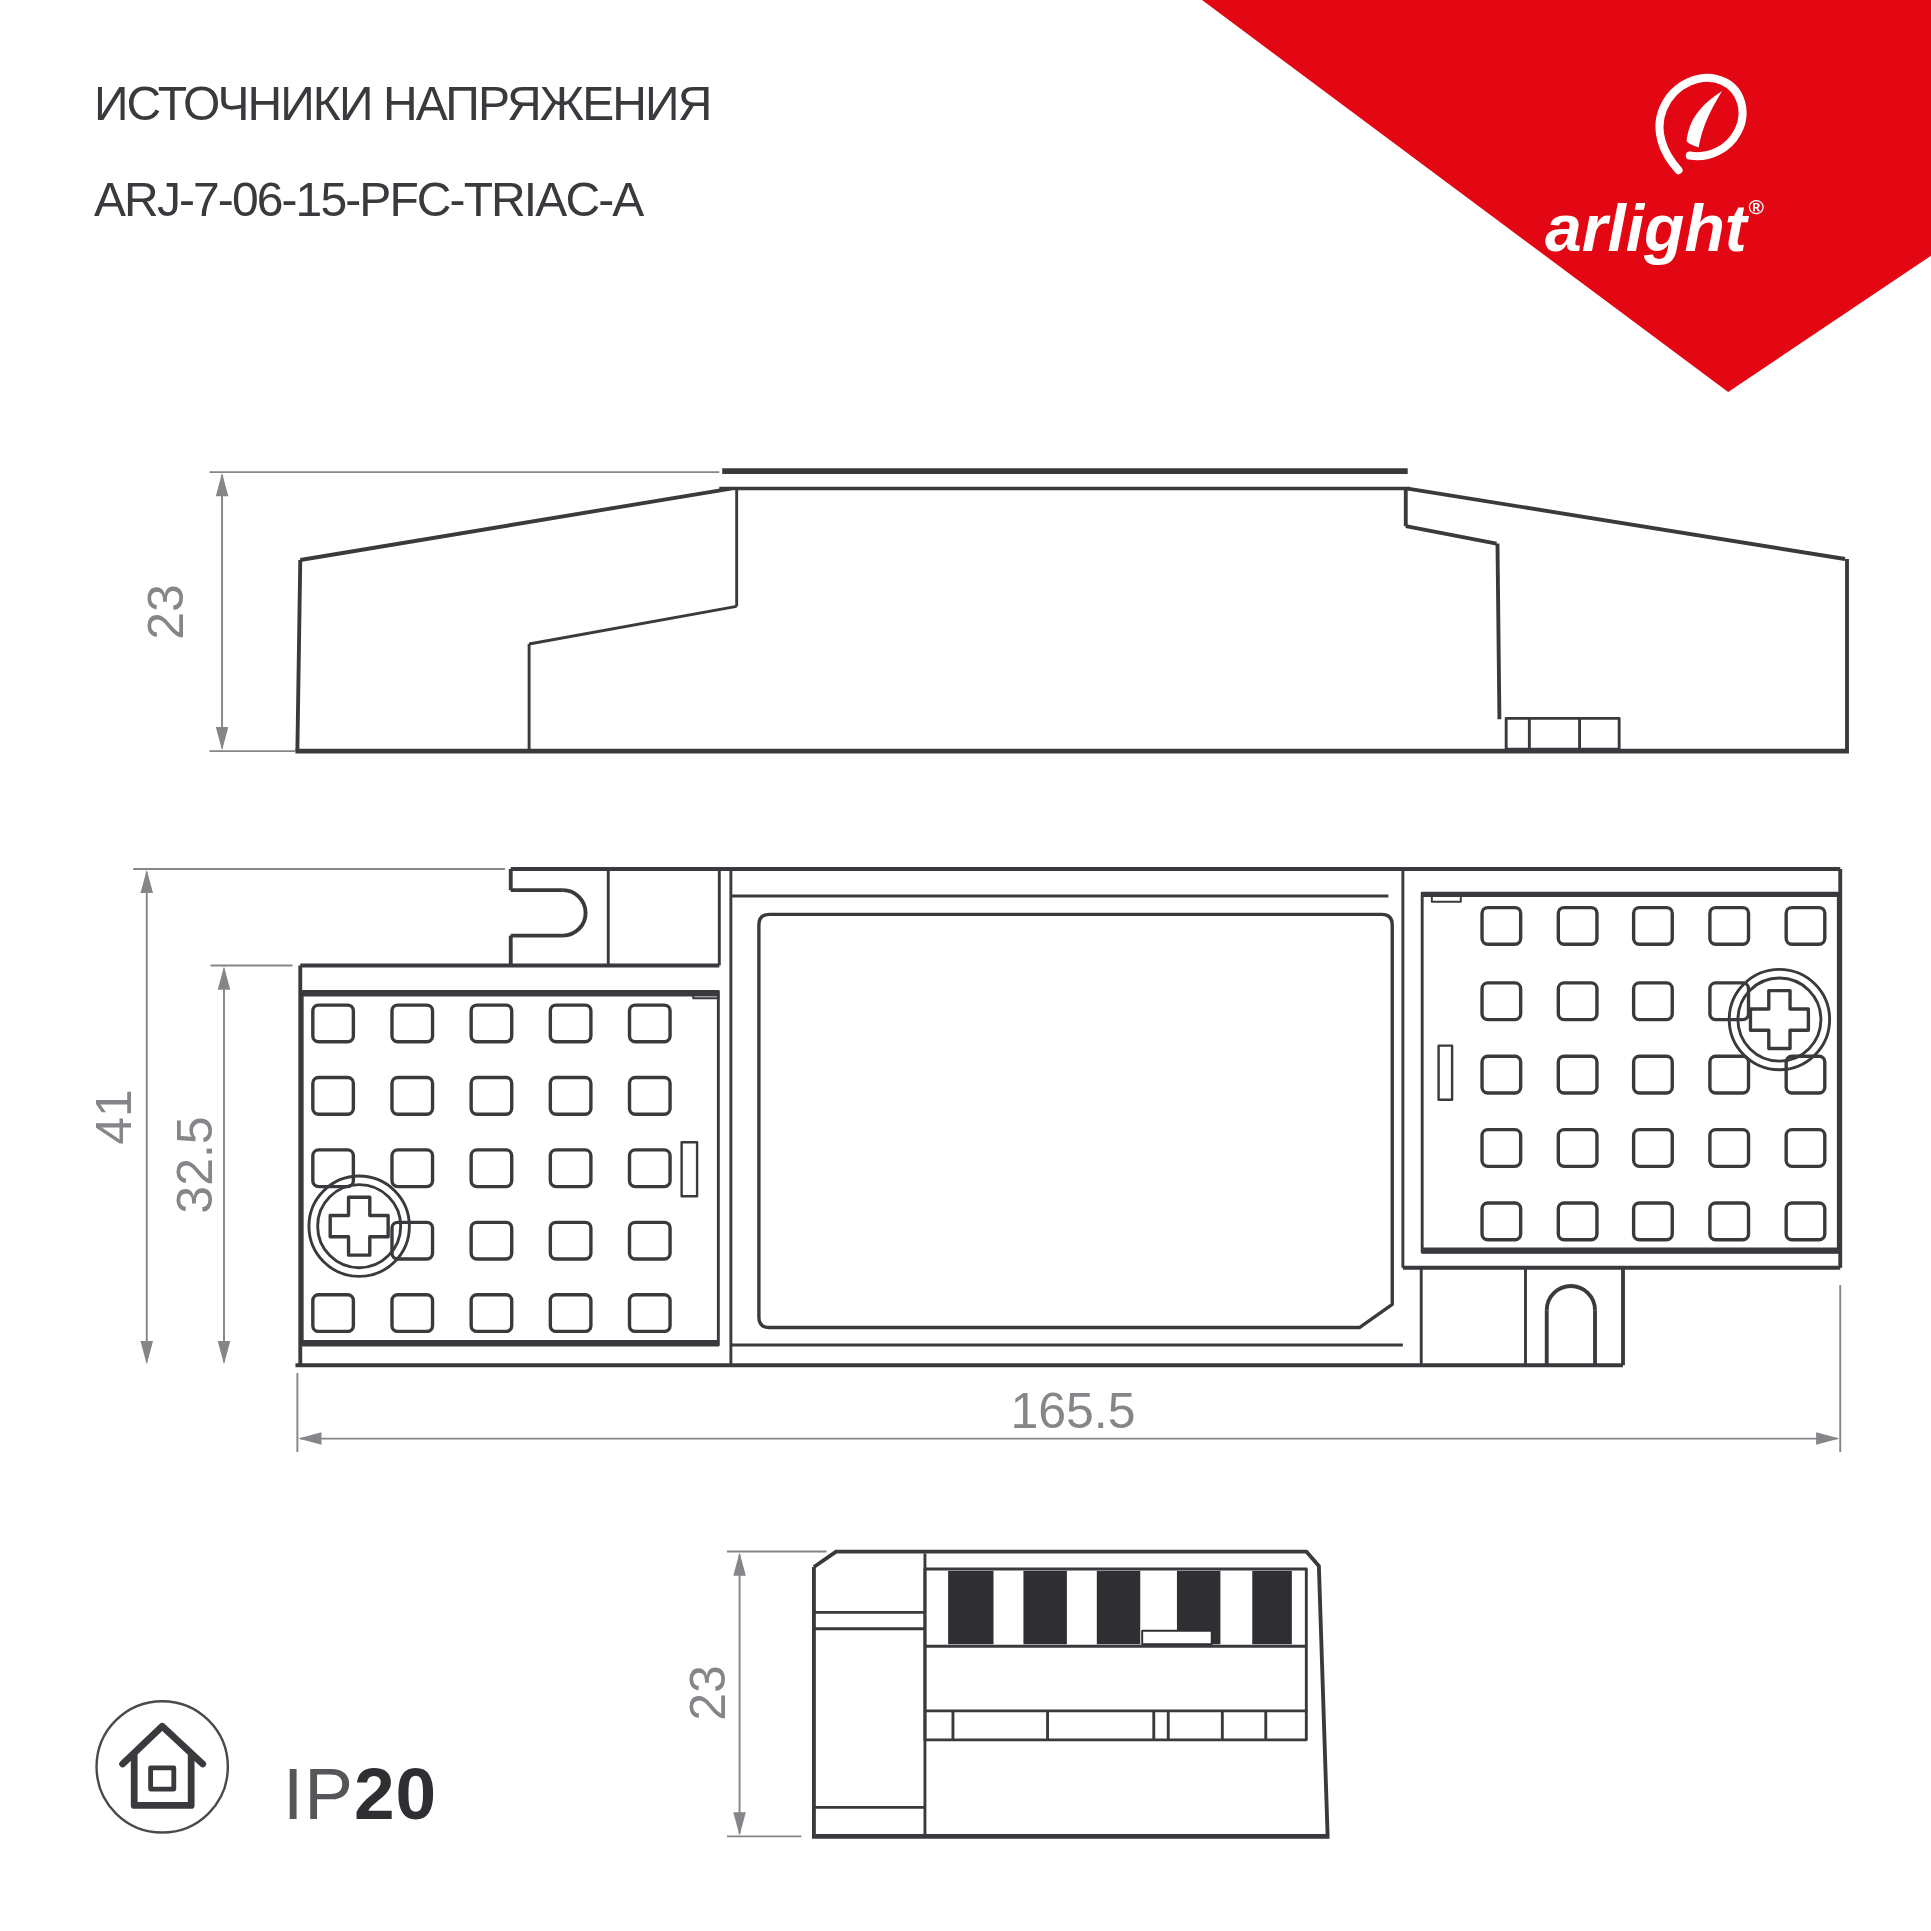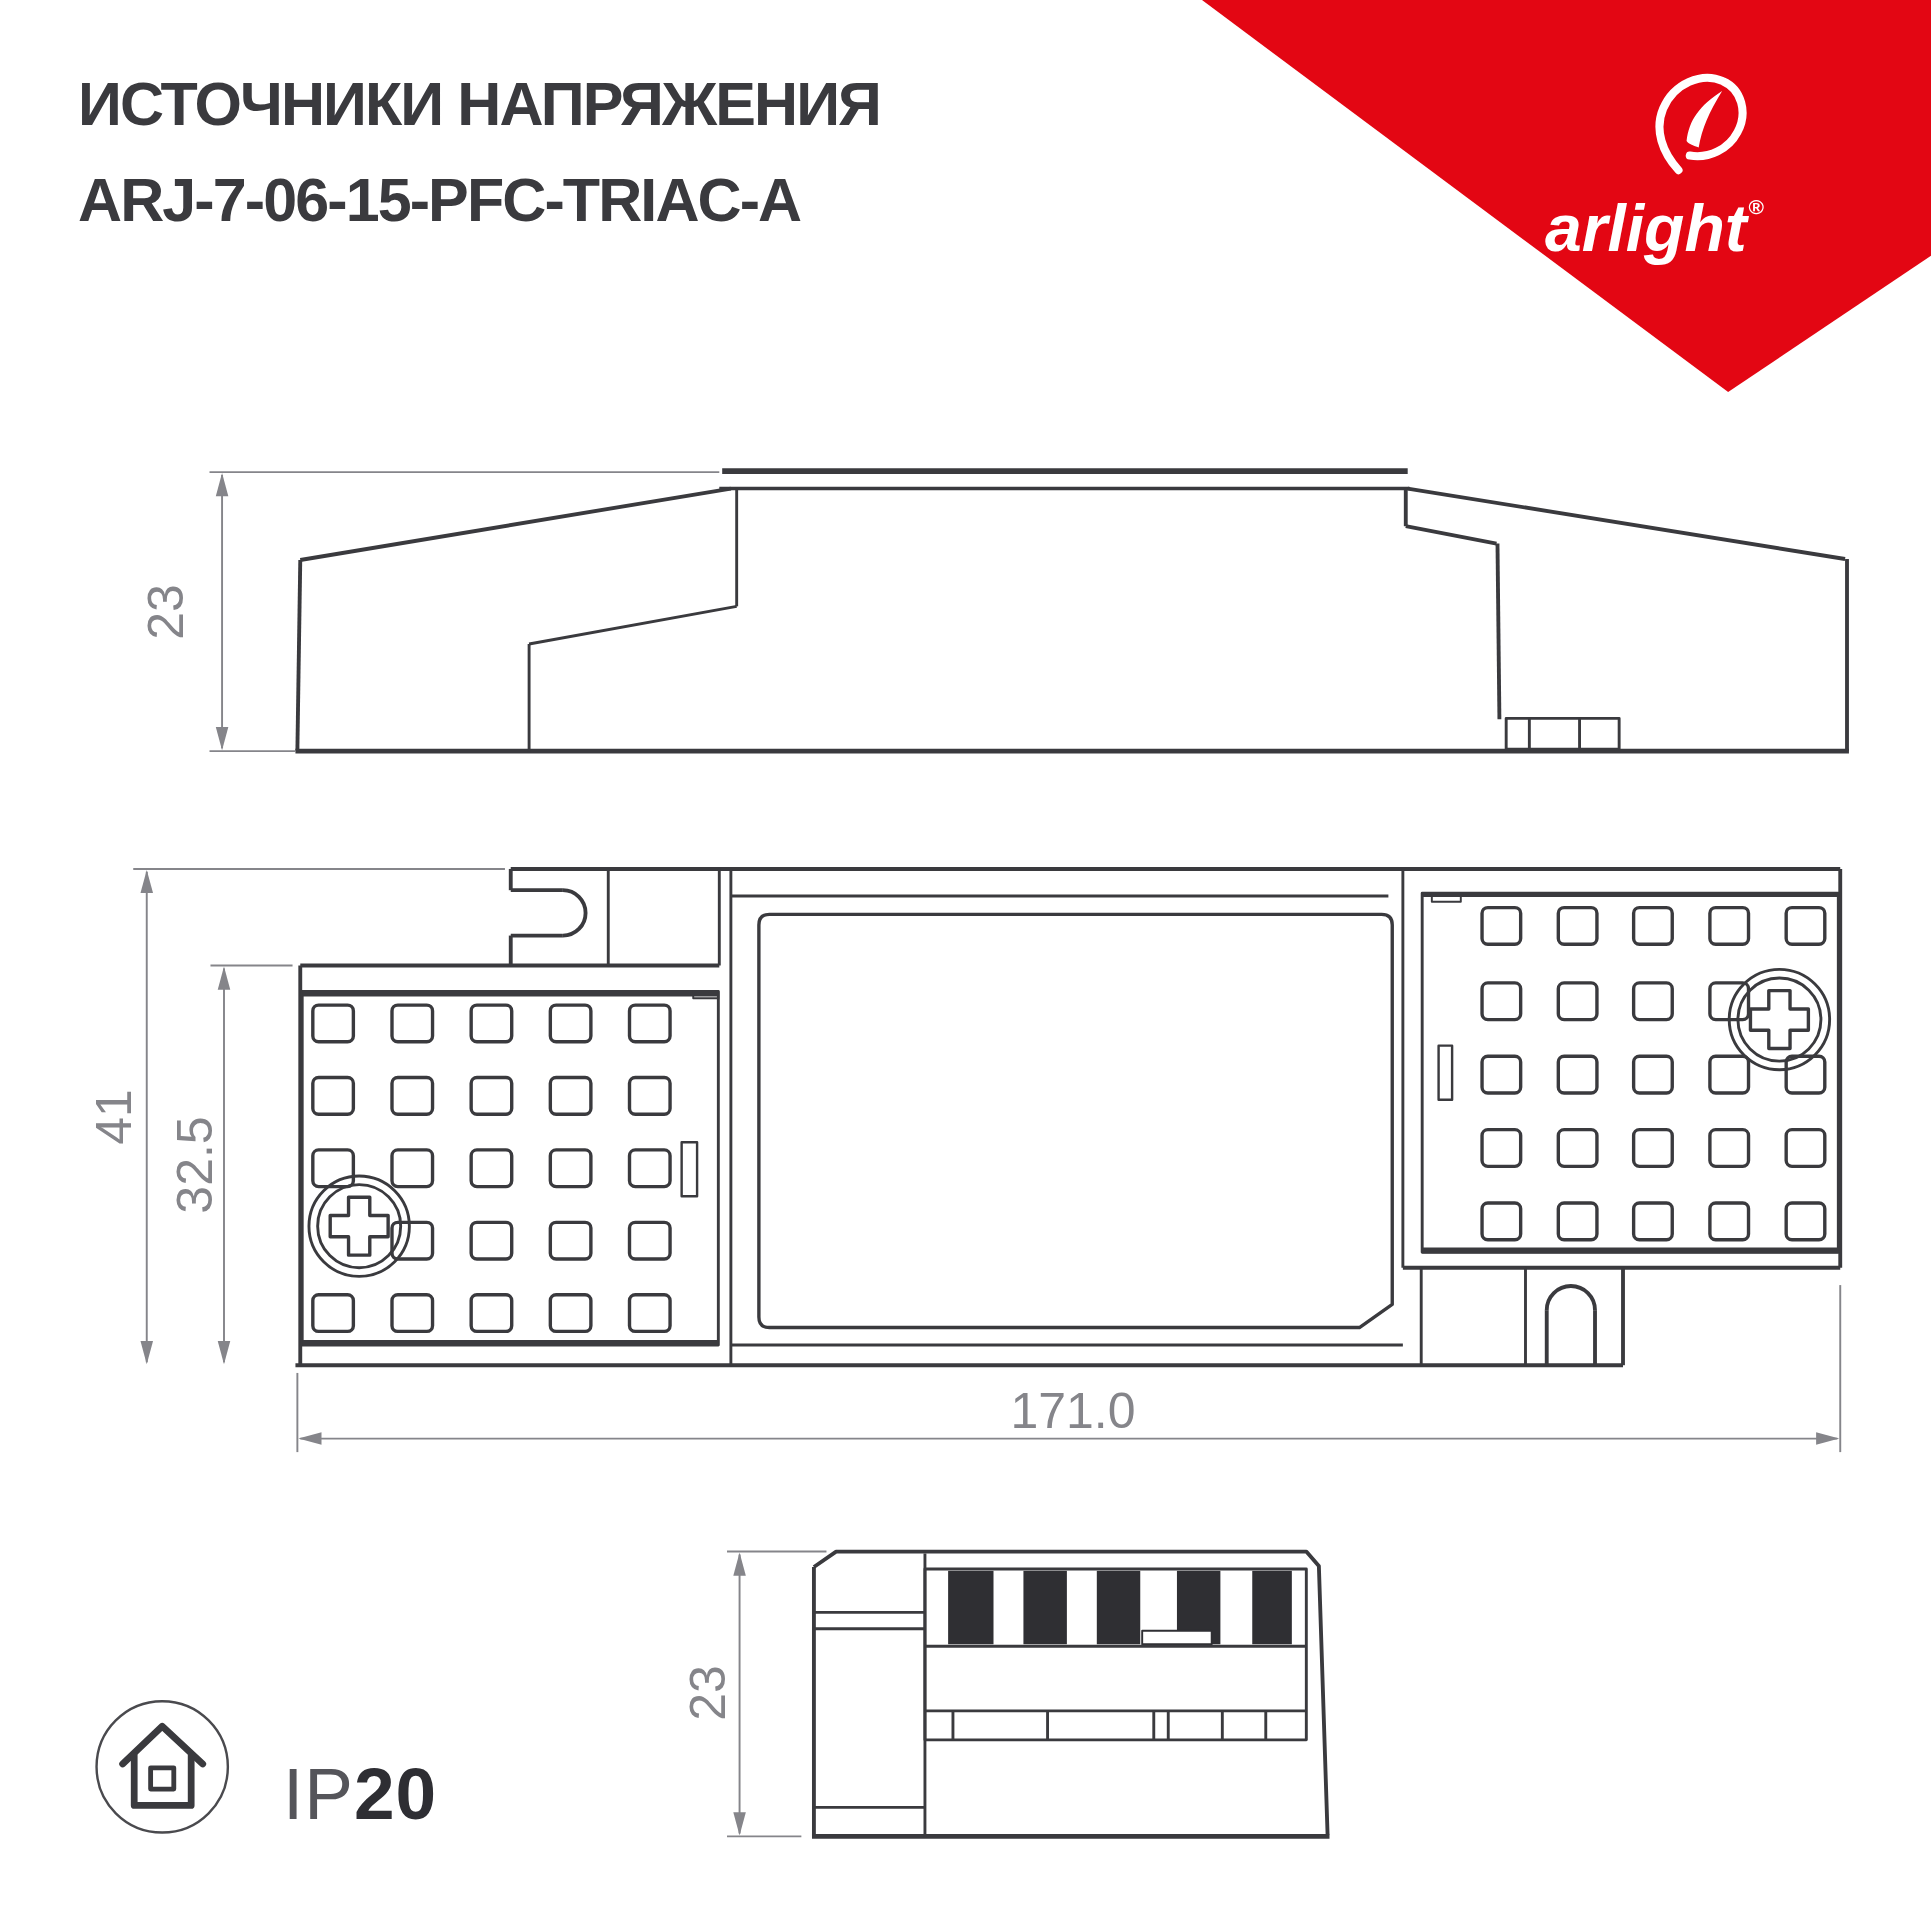--- a/index.html
+++ b/index.html
@@ -1,20 +1,20 @@
 <!DOCTYPE html>
 <html><head>
 <meta charset="utf-8">
 <style>
   html,body{margin:0;padding:0;background:#ffffff;}
   #stage{position:relative;width:1931px;height:1931px;background:#ffffff;overflow:hidden;
          font-family:"Liberation Sans","DejaVu Sans",sans-serif;}
   
-  .title-block{position:absolute;left:78px;top:56px;color:#3a3a3e;font-size:61px;
-               font-weight:700;line-height:96px;letter-spacing:-1.9px;white-space:nowrap;}
+  .title-block{position:absolute;left:94px;top:56px;color:#3a3a3e;font-size:48px;
+               font-weight:400;line-height:96px;letter-spacing:-1.9px;white-space:nowrap;}
   
   .brand-triangle{position:absolute;left:1202px;top:0;width:1110px;height:392px;
                   background:#e30613;clip-path:polygon(0 0,100% 0,47.4% 100%);}
   .brand-icon{position:absolute;left:449px;top:64px;width:97px;height:112px;}
   .brand-text{position:absolute;left:343px;top:190px;width:319px;text-align:left;
               color:#ffffff;font-style:italic;font-weight:700;font-size:66px;letter-spacing:0;}
   .brand-text sup{font-size:21px;font-style:normal;vertical-align:37px;margin-left:1.9px;}
   
   #drawing{position:absolute;left:0;top:0;}
   
@@ -240,20 +240,20 @@
       </g>
     </g>
   </svg>
 
   <div class="dim v" style="left:127px;top:583px;width:77px;height:58px;">23</div>
 
   <div class="dim v" style="left:75px;top:1088px;width:77px;height:58px;">41</div>
 
   <div class="dim v" style="left:137px;top:1136px;width:116px;height:58px;">32.5</div>
 
-  <div class="dim" style="left:996px;top:1383px;width:154px;height:56px;">171.0</div>
+  <div class="dim" style="left:996px;top:1383px;width:154px;height:56px;">165.5</div>
 
   <div class="dim v" style="left:669px;top:1664px;width:77px;height:58px;">23</div>
 
   <div class="ip-text"><span class="ip">IP</span><span class="val">20</span></div>
 
 </div>
 
 
 </body></html>

